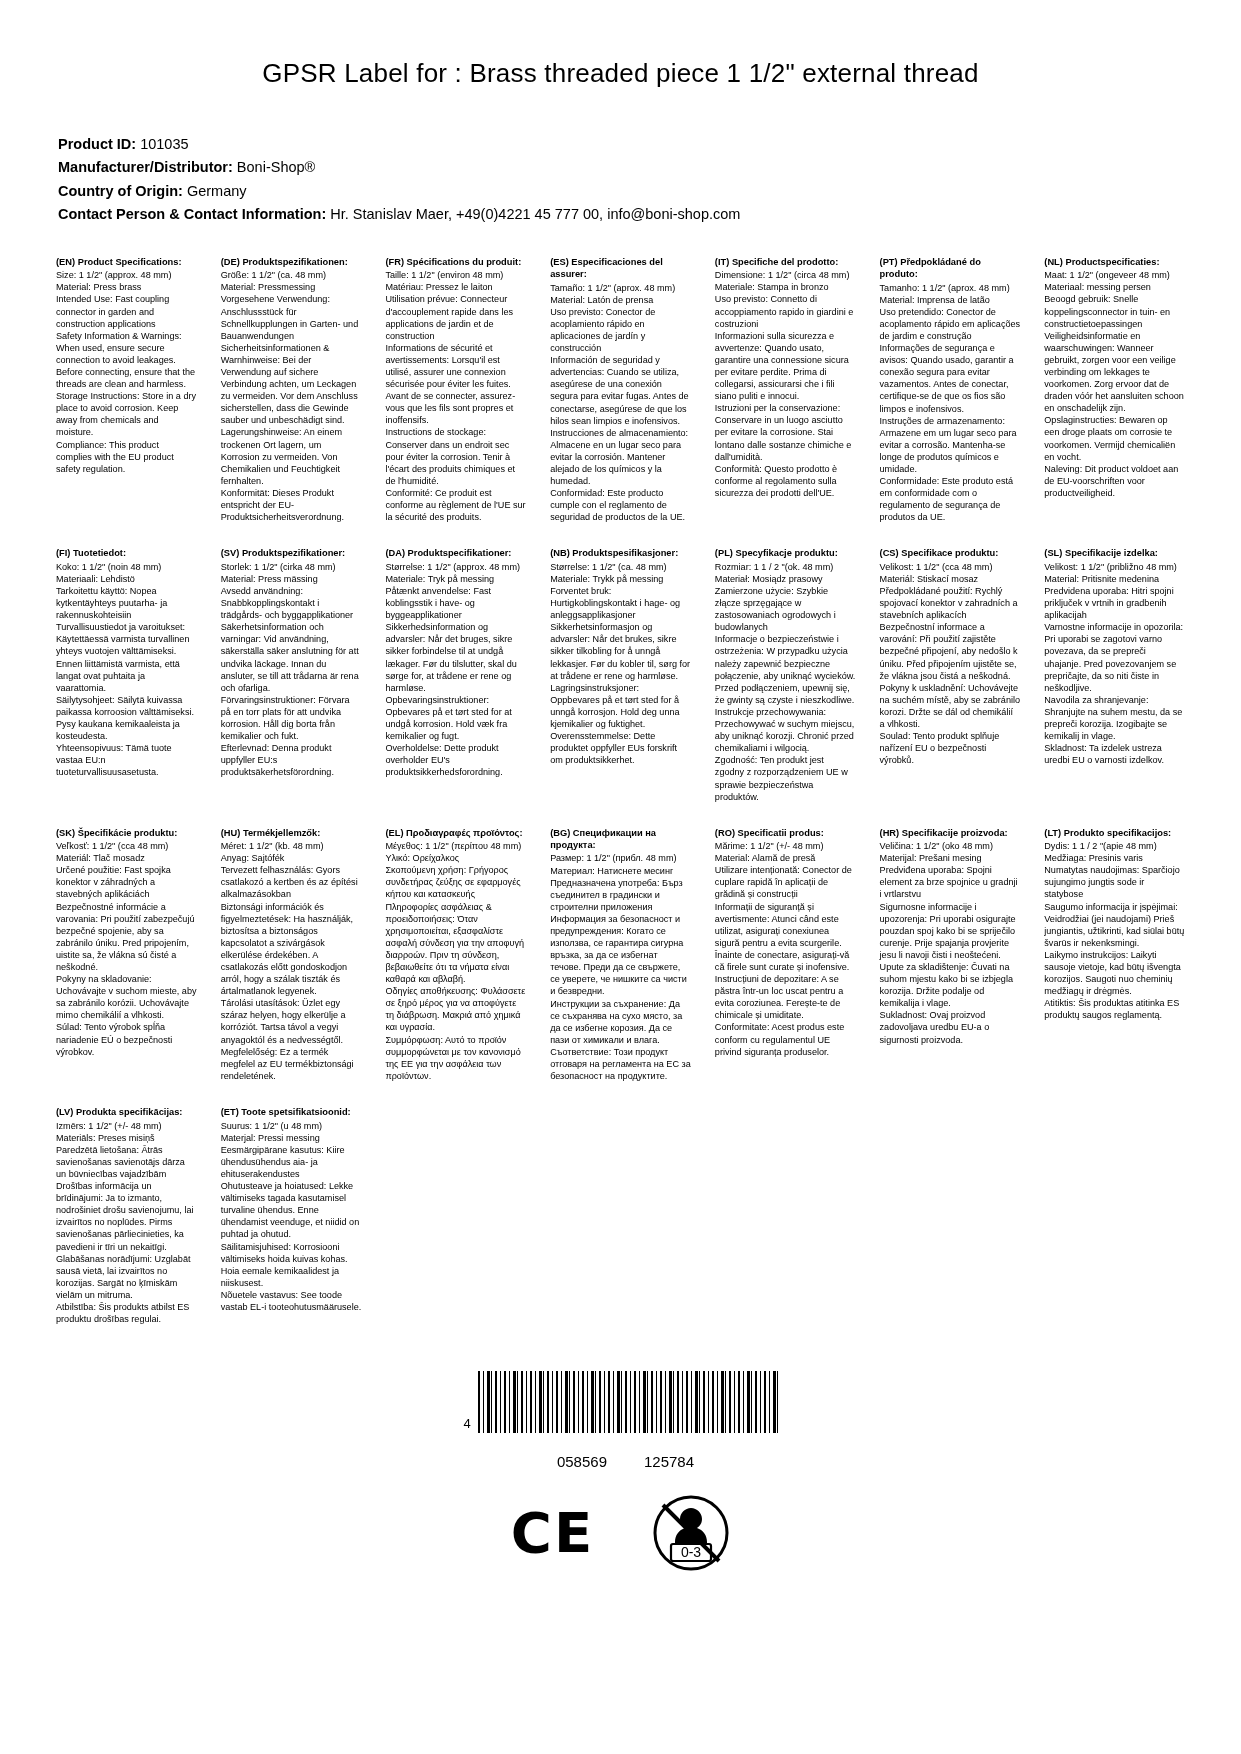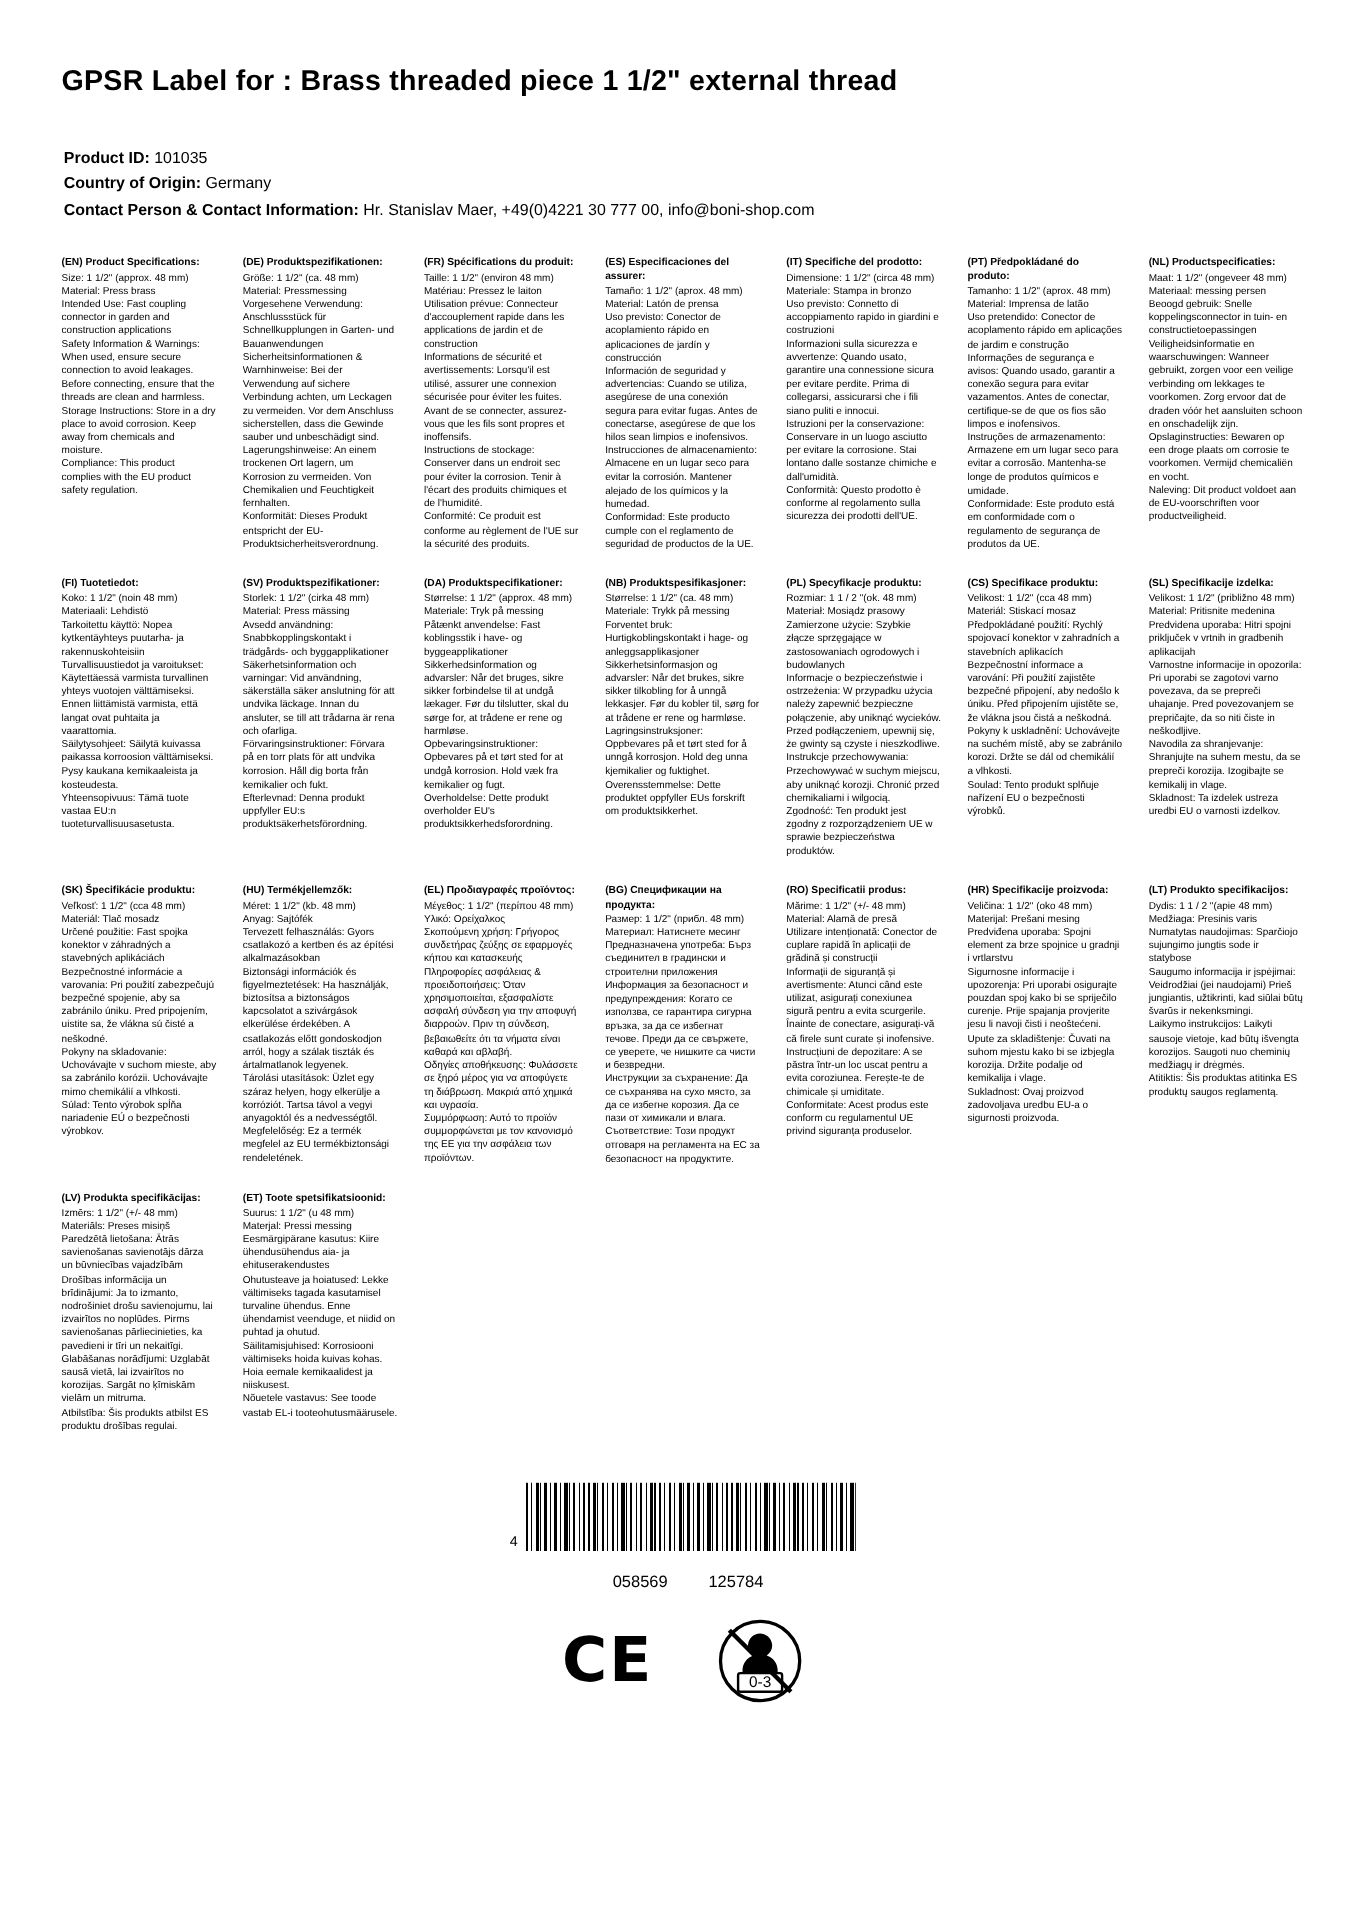--- a/index.html
+++ b/index.html
@@ -15,22 +15,23 @@
     -webkit-font-smoothing: antialiased;
   }
   .page {
     width: 1241px;
     min-height: 1754px;
     box-sizing: border-box;
     padding: 44px 56px 20px 56px;
     position: relative;
   }
   .doc-title {
+    text-align: center;
     font-size: 26px;
-    font-weight: bold;
+    font-weight: normal;
     letter-spacing: 0.2px;
     margin: 14px 0 44px 0;
   }
   .meta {
     margin: 0 0 30px 2px;
     font-size: 14.5px;
     line-height: 1.55;
   }
   .meta-row {
     margin-bottom: 1px;
@@ -130,26 +131,30 @@
 <div class="page">
 
   <h1 class="doc-title">GPSR Label for : Brass threaded piece 1 1/2" external thread</h1>
 
   <div class="meta">
     <div class="meta-row">
       <span class="meta-label">Product ID:</span>
       <span class="meta-value">101035</span>
     </div>
     <div class="meta-row">
+      <span class="meta-label">Manufacturer/Distributor:</span>
+      <span class="meta-value">Boni-Shop®</span>
+    </div>
+    <div class="meta-row">
       <span class="meta-label">Country of Origin:</span>
       <span class="meta-value">Germany</span>
     </div>
     <div class="meta-row">
       <span class="meta-label">Contact Person &amp; Contact Information:</span>
-      <span class="meta-value">Hr. Stanislav Maer, +49(0)4221 30 777 00, info@boni-shop.com</span>
+      <span class="meta-value">Hr. Stanislav Maer, +49(0)4221 45 777 00, info@boni-shop.com</span>
     </div>
   </div>
 
   <div class="spec-grid">
     <div class="spec-cell">
       <span class="spec-heading">(EN) Product Specifications:</span>
       <span class="spec-body">Size: 1 1/2" (approx. 48 mm)
 Material: Press brass
 Intended Use: Fast coupling connector in garden and construction applications
 Safety Information &amp; Warnings: When used, ensure secure connection to avoid leakages. Before connecting, ensure that the threads are clean and harmless.

